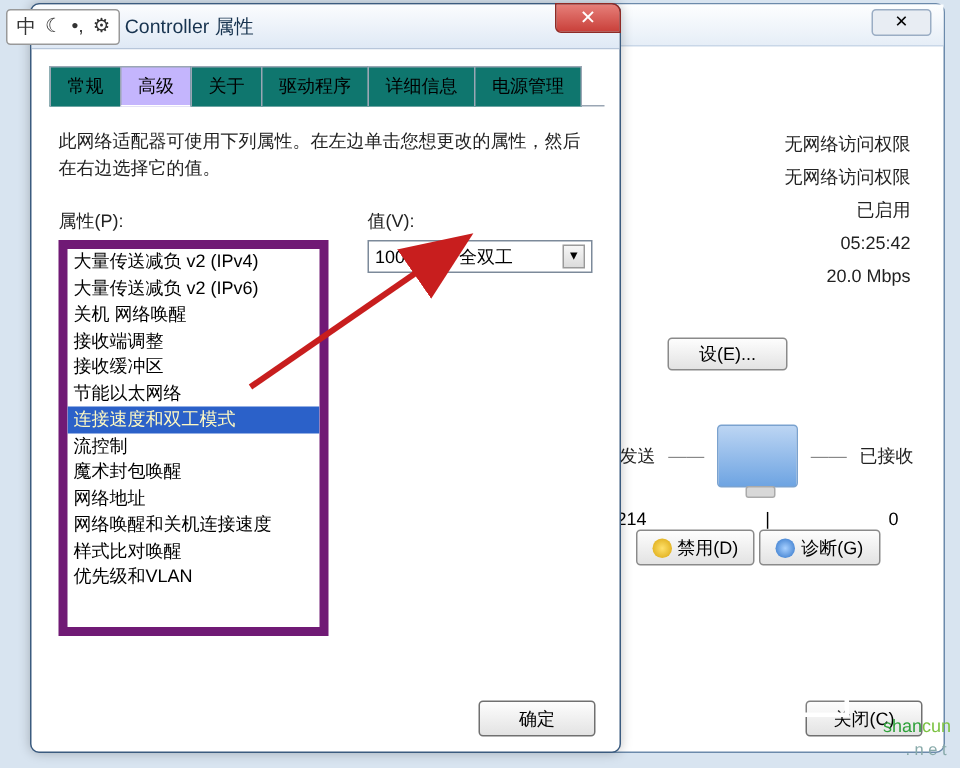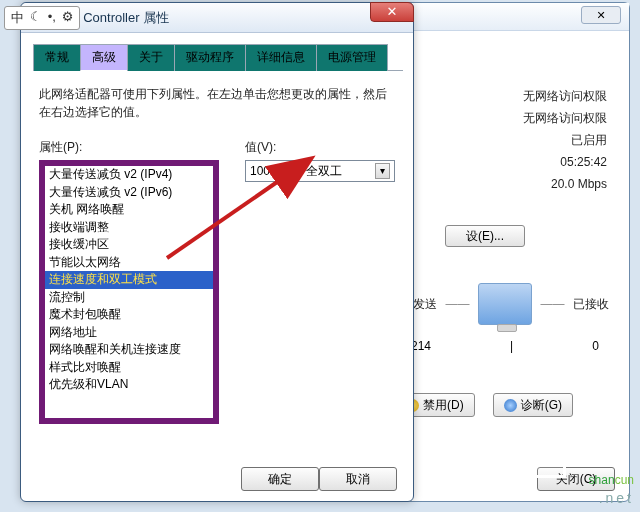--- a/index.html
+++ b/index.html
@@ -12,50 +12,50 @@
 .back-body{padding:14px}
 .net-info{text-align:right;margin:40px 8px 0 0;line-height:22px;color:#222}
 .set-btn{margin:30px 0 0 50px;width:80px;height:22px;background:linear-gradient(#fdfdfd,#e3e3e3);border:1px solid #8a8a8a;border-radius:3px;text-align:center;line-height:20px}
 .activity{margin-top:36px;padding:0 6px}
 .act-row{display:flex;justify-content:space-between;align-items:center;margin-bottom:6px}
 .act-label{color:#222}
 .act-dash{color:#888}
 .comp-icon{width:54px;height:42px;background:linear-gradient(#bcd5f3,#6ea4e2);border:1px solid #7aa2cf;border-radius:3px;position:relative}
 .comp-icon:after{content:"";position:absolute;bottom:-8px;left:18px;width:18px;height:6px;background:#d8d8d8;border:1px solid #aaa;border-radius:2px}
 .act-nums{display:flex;justify-content:space-between;margin-top:14px;padding:0 10px}
-.btn-row{display:flex;gap:18px;margin-top:40px;justify-content:flex-start}
+.btn-row{display:flex;gap:3px;justify-content:center}
 .ico-btn{height:24px;padding:0 10px;background:linear-gradient(#fdfdfd,#e3e3e3);border:1px solid #8a8a8a;border-radius:3px;display:flex;align-items:center;gap:4px}
 .shield{width:13px;height:13px;border-radius:50%;display:inline-block}
 .shield.y{background:radial-gradient(#ffe16b,#d9a40c)}
 .shield.b{background:radial-gradient(#a7d0ff,#2b70c7)}
 .bottom-bar{position:absolute;bottom:10px;right:14px}
 .dialog{position:absolute;top:2px;left:20px;width:394px;height:500px;background:#fff;border:1px solid #3b5b7f;border-radius:6px;box-shadow:0 0 8px rgba(0,0,0,.25);z-index:50}
 .titlebar{height:30px;background:linear-gradient(#fbfcfe,#dfe9f5);border-bottom:1px solid #b7c6da;border-radius:6px 6px 0 0;display:flex;align-items:center;padding:0 8px;position:relative}
 .title-txt{font-size:13px;color:#17334f}
 .close-x{position:absolute;top:-1px;right:-1px;width:44px;height:20px;background:linear-gradient(#e67f79,#c9403a);border:1px solid #8f2a25;border-radius:0 6px 0 4px;color:#fff;text-align:center;line-height:17px;font-size:13px}
 .tabs{display:flex;margin:10px 10px 0 12px;border-bottom:1px solid #9aa6b4}
 .tab{padding:4px 11px;border:1px solid #9aa6b4;border-bottom:none;background:#0f766e;margin-right:-1px;position:relative;top:1px;font-size:12px}
 .tab.active{background:#c4b5fd;border-bottom:1px solid #fff}
 .pane{padding:14px 18px}
 .intro{color:#222;line-height:18px;margin-bottom:18px}
 .cols{display:flex;gap:20px}
 .lcol{flex:1}
 .rcol{width:150px}
 .lbl{margin-bottom:4px;color:#222}
 .listbox{width:180px;height:264px;border:6px solid #701a75;background:#fff;overflow:hidden}
 .listbox div{padding:1px 4px;white-space:nowrap;font-size:12px;line-height:15.5px}
-.listbox .sel{background:#2b61c9;color:#fde047}
+.listbox .sel{background:#2b61c9;color:#fef9c3}
 .dropdown{width:150px;height:22px;border:1px solid #7c8a9a;background:#fff;display:flex;align-items:center;justify-content:space-between;padding:0 4px}
 .dd-arrow{width:15px;height:16px;background:linear-gradient(#f6f6f6,#dcdcdc);border:1px solid #9a9a9a;text-align:center;line-height:13px;font-size:10px}
 .arrow-svg{position:absolute;top:135px;left:138px;z-index:60;pointer-events:none}
 .okbar{position:absolute;bottom:10px;right:16px;display:flex;}
 .btn{width:78px;height:24px;background:linear-gradient(#fdfdfd,#e3e3e3);border:1px solid #707070;border-radius:3px;text-align:center;line-height:22px}
 .wm{position:absolute;bottom:6px;right:6px;z-index:300;font-family:Arial,sans-serif;font-weight:normal;font-size:22px}
 .wm .s1{color:#2fa13a}.wm .s2{color:#7cc242}
-.wm .net{display:block;font-size:14px;color:#8aa;letter-spacing:3px;text-align:right}
+.wm .net{display:block;font-size:11px;color:#8aa;letter-spacing:3px;text-align:right}
 .house{position:absolute;bottom:34px;right:74px;z-index:299;width:36px;height:36px;border:3px solid #fff;background:rgba(255,255,255,.12)}
 .house:before{content:"";position:absolute;top:-20px;left:-6px;border-left:24px solid transparent;border-right:24px solid transparent;border-bottom:20px solid #fff}
 </style>
 </head>
 <body>
 
 <div class="ime-bar">
   <span>中</span>
   <span>☾</span>
   <span>•,</span>
@@ -150,21 +150,20 @@
   <svg class="arrow-svg" width="200" height="130">
     <defs>
         <marker id="ah" markerWidth="12" markerHeight="10" refX="10" refY="5" orient="auto">
           <path d="M0,0 L12,5 L0,10 Z" fill="#c81e1e"></path>
         </marker>
       </defs>
     <line x1="8" y1="120" x2="150" y2="22" stroke="#c81e1e" stroke-width="4" marker-end="url(#ah)"></line>
   </svg>
   <div class="okbar">
     <div class="btn">确定</div>
-    <div class="btn">取消</div>
   </div>
 </div>
 
 <div class="house"></div>
 <div class="wm">
   <span class="s1">shan</span><span class="s2">cun</span>
   <span class="net">.net</span>
 </div>
 
 </body></html>

